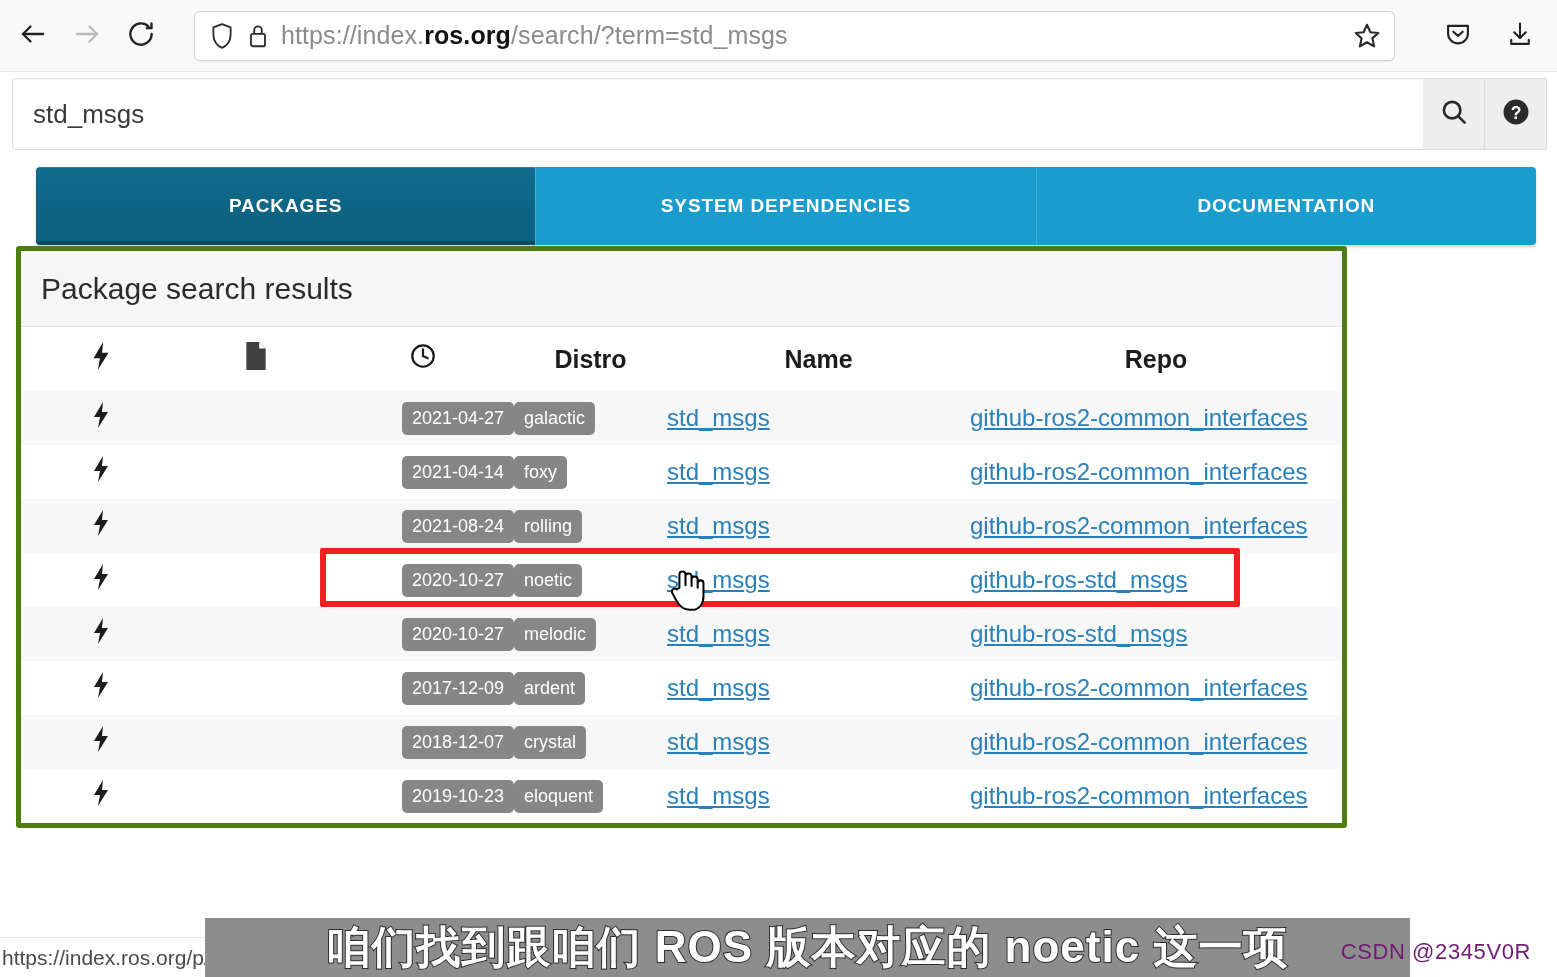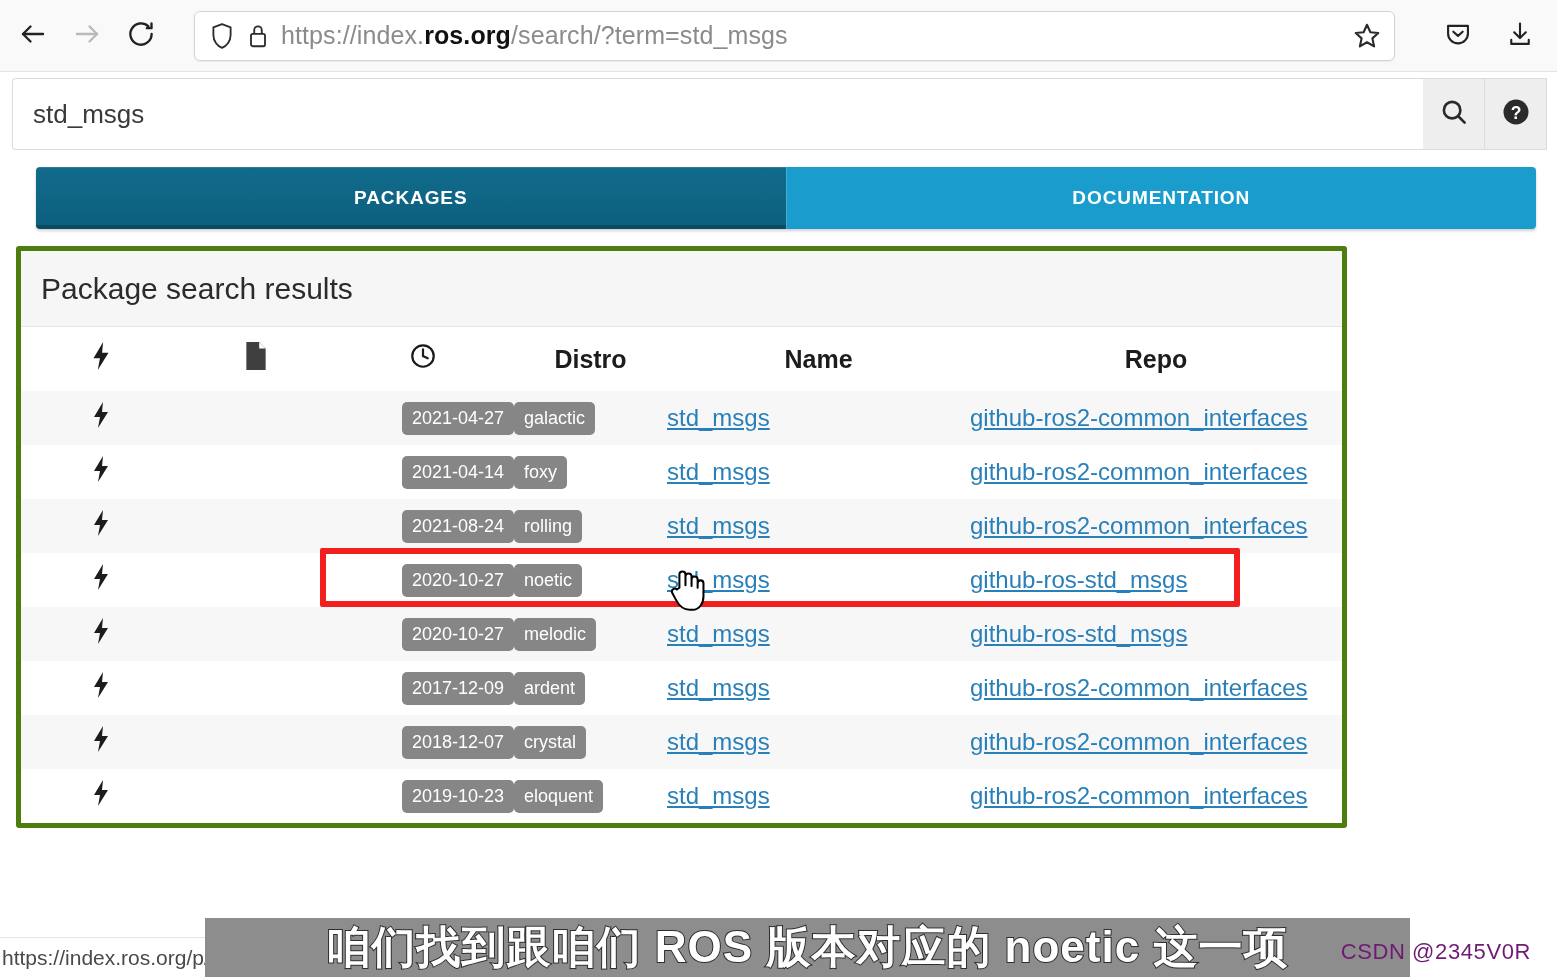--- a/index.html
+++ b/index.html
@@ -102,21 +102,21 @@
     align-items: center;
     justify-content: center;
   }
   .search-help { margin-right: 10px; border-left: none; }
   .search-go { border-left: none; }
 
   
   .tabs {
     position: absolute;
     left: 36px; top: 167px;
-    width: 1500px; height: 62px;
+    width: 1500px; height: 78px;
     display: flex;
     border-radius: 4px;
     overflow: hidden;
     box-shadow: 0 2px 3px rgba(0,0,0,0.18);
   }
   .tab {
     flex: 1 1 0;
     display: flex;
     align-items: center;
     justify-content: center;
@@ -375,20 +375,23 @@
           <circle cx="12" cy="12" r="10" fill="#2b2b2b"></circle>
           <text x="12" y="17.2" text-anchor="middle" font-size="14" font-family="Liberation Sans, sans-serif" font-weight="bold" fill="#ffffff">?</text>
         </svg>
       </span>
     </div>
   </div>
 
   <div class="tabs">
     <div class="tab active">
       <span>PACKAGES</span>
+    </div>
+    <div class="tab">
+      <span>SYSTEM DEPENDENCIES</span>
     </div>
     <div class="tab">
       <span>DOCUMENTATION</span>
     </div>
   </div>
 
   <div class="panel">
     <div class="panel-head">
       <span class="title">Package search results</span>
     </div>

